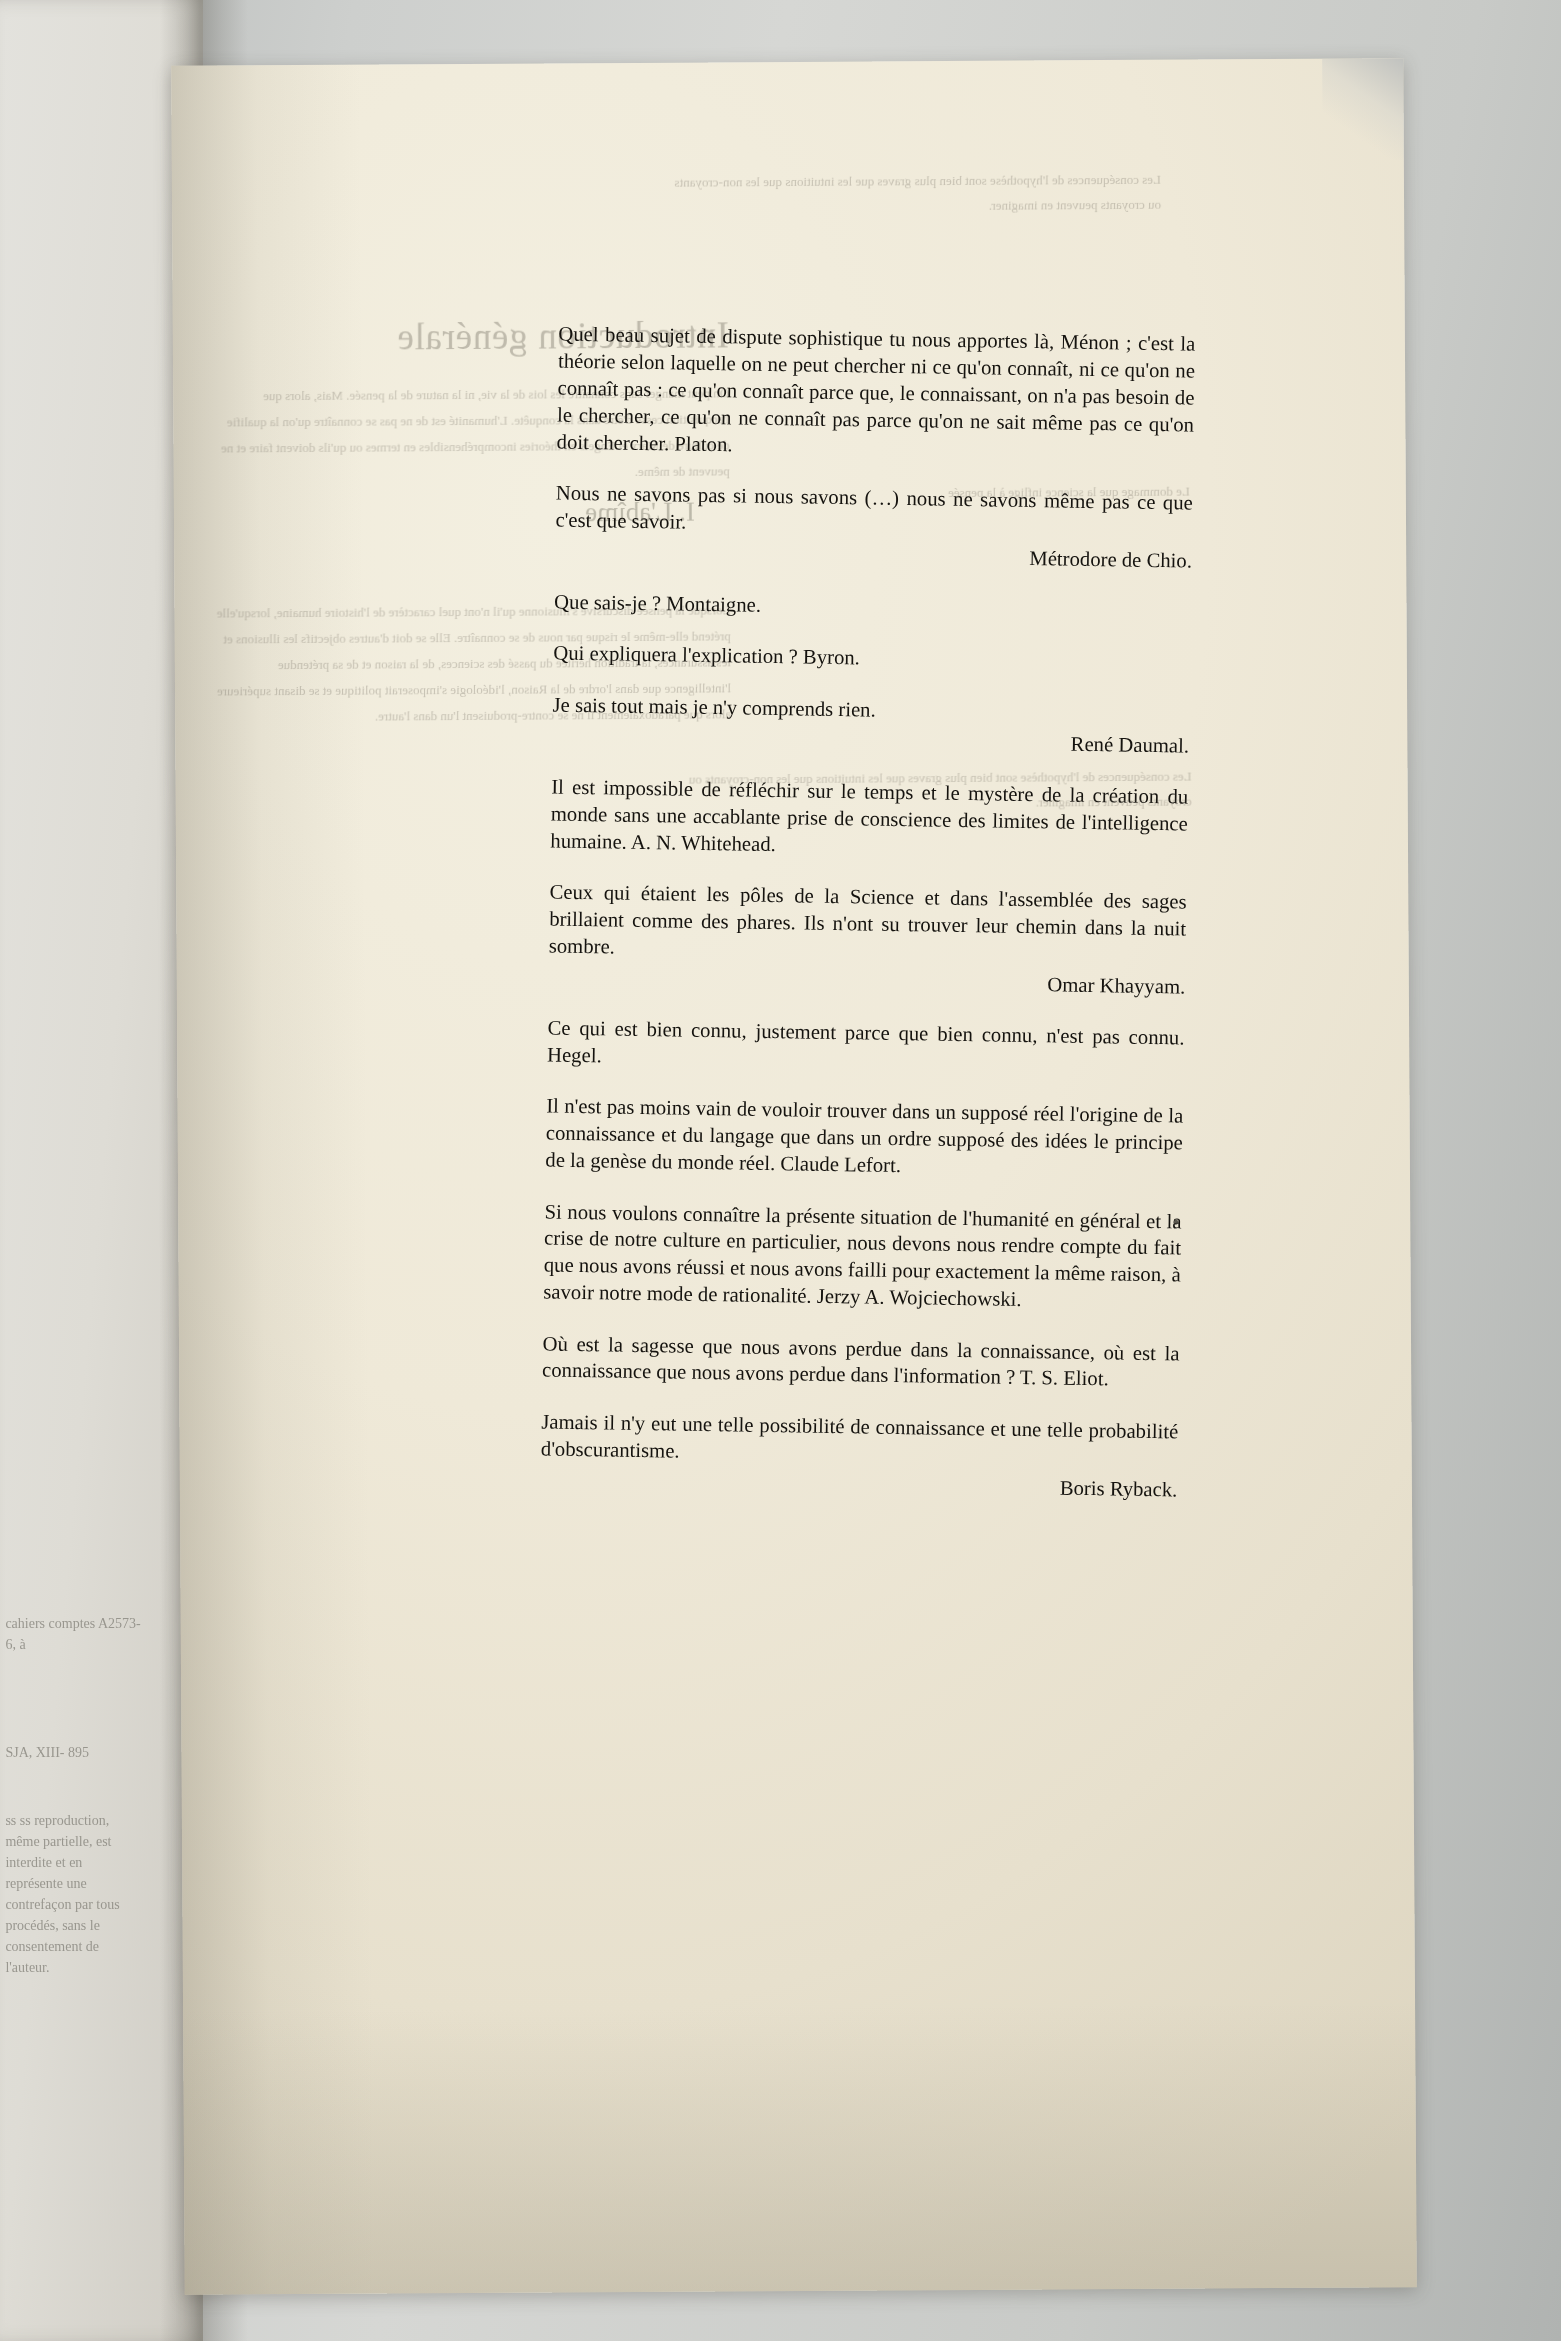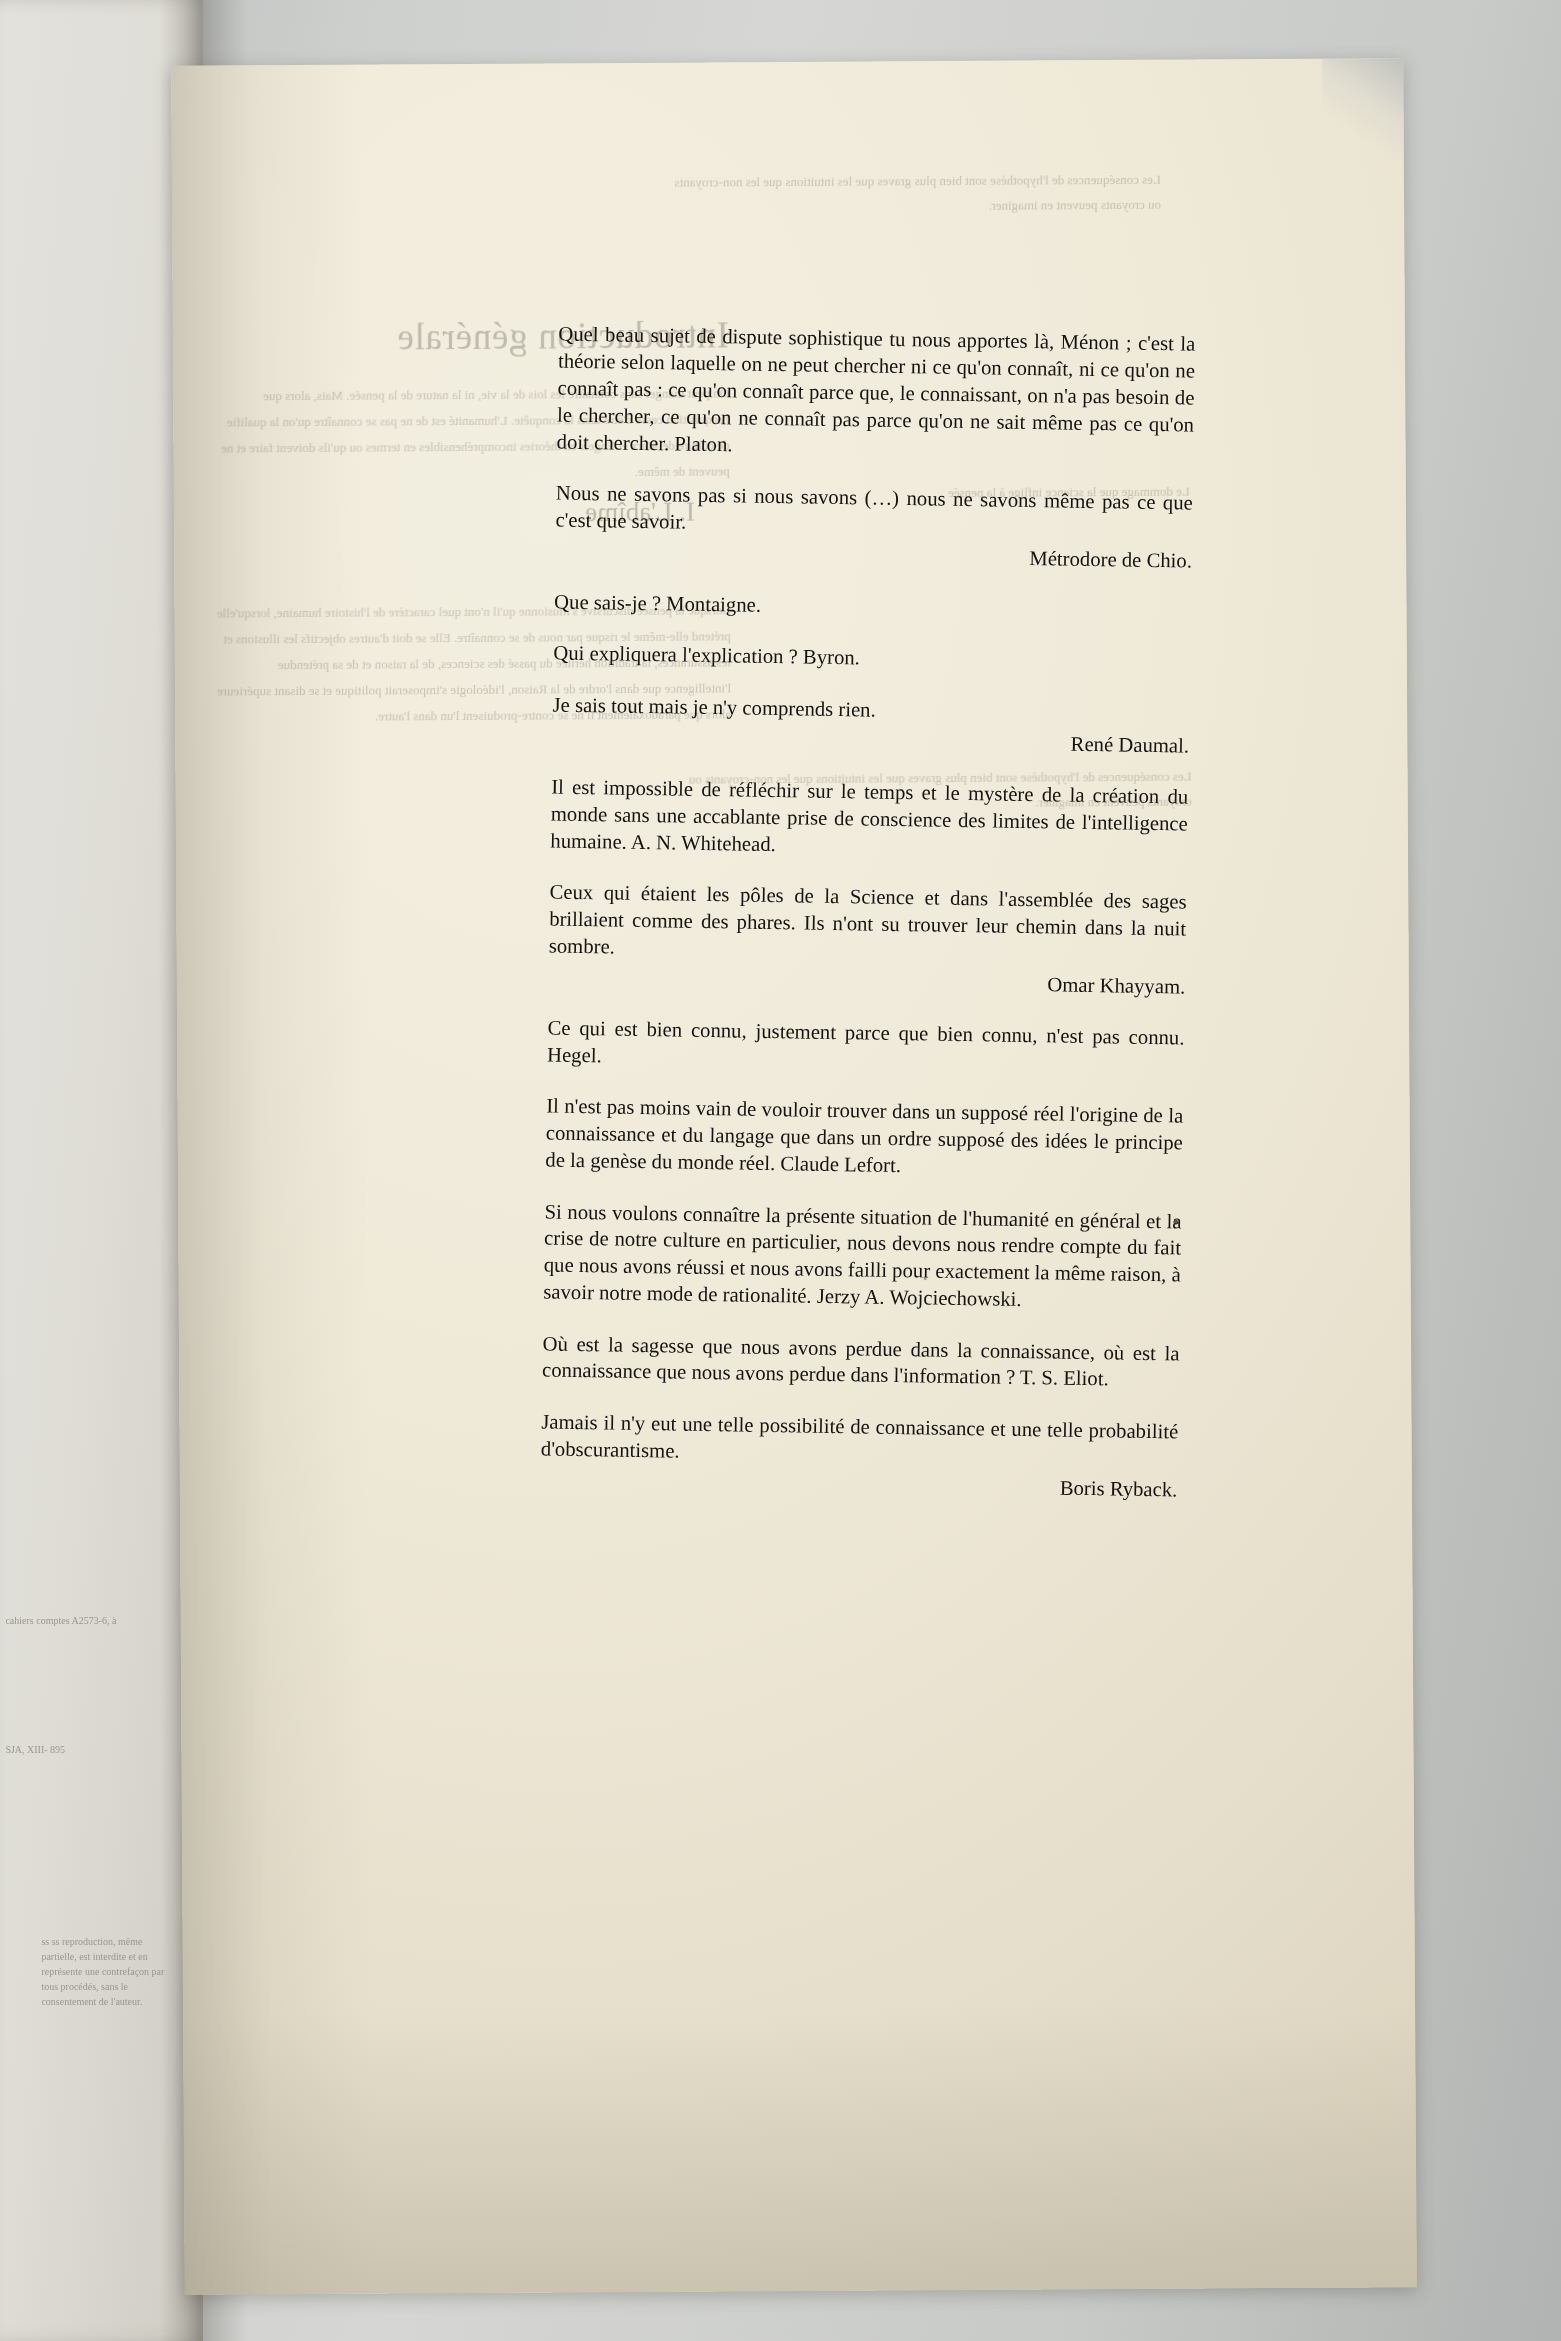--- a/index.html
+++ b/index.html
@@ -24,28 +24,28 @@
     width: 203px;
     height: 2342px;
     background: linear-gradient(95deg, #e3e2dd 0%, #dedcd5 50%, #cfccc4 100%);
     box-shadow: inset -11px 0 22px -8.1px rgba(90,88,80,0.45);
   }
   #left-page .lp-text {
     position: absolute;
     left: 5.4px;
     width: 136px;
     color: #8d8b83;
-    font-size: 10px;
+    font-size: 14px;
     line-height: 1.5;
     filter: blur(0.7px);
     opacity: 0.85;
   }
   #lp-a { top: 1613px; }
   #lp-b { top: 1742px; }
-  #lp-c { top: 1934px; margin-left: 36px; }
+  #lp-c { top: 1810px; }
 
   
   #gutter {
     position: absolute;
     left: 160px;
     top: 0;
     width: 88px;
     height: 2342px;
     background: linear-gradient(90deg, rgba(60,58,52,0.0) 0%, rgba(70,68,60,0.30) 45%, rgba(90,88,80,0.18) 70%, rgba(255,255,255,0.0) 100%);
     pointer-events: none;

